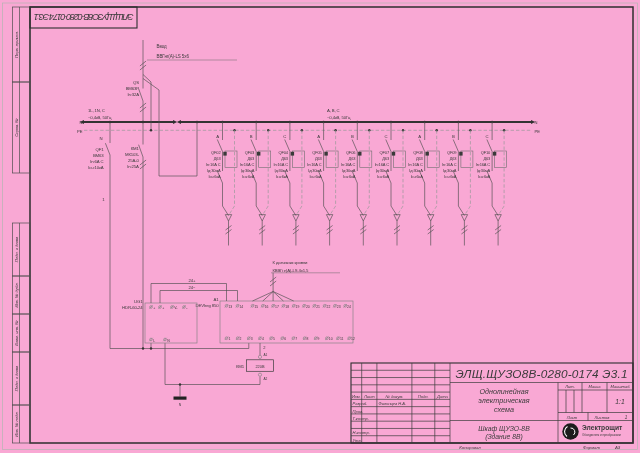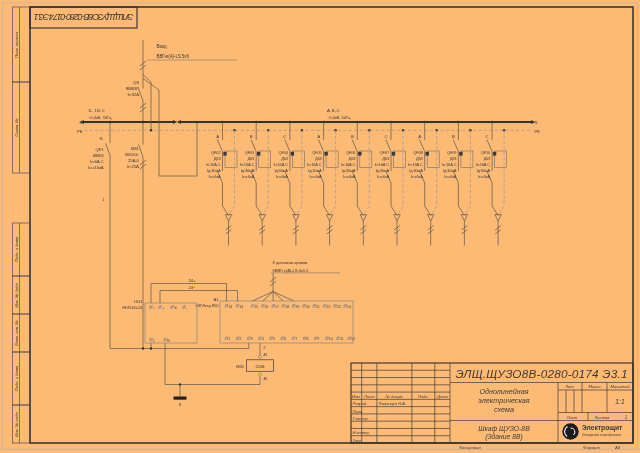--- a/index.html
+++ b/index.html
@@ -1,16 +1,16 @@
 <!DOCTYPE html>
 <html><head>
 <meta charset="utf-8">
 <style>
   html,body{margin:0;padding:0;background:#e9e9e7;}
-  #page{position:relative;width:640px;height:453px;background:#fdba74;overflow:hidden;}
+  #page{position:relative;width:640px;height:453px;background:#f9a8d4;overflow:hidden;}
   text{font-family:"Liberation Sans",sans-serif;fill:#3b3b3b;}
   .w{stroke:#4d4d4d;stroke-width:.65;fill:none;}
   .bus{stroke:#333;stroke-width:2;fill:none;}
   .dash{stroke:#9a9a9a;stroke-width:.7;fill:none;stroke-dasharray:3.4 2;}
   .box{stroke:#828282;stroke-width:.65;fill:none;}
   .frame{stroke:#2e2e2e;stroke-width:1.5;fill:none;}
   .cell{stroke:#4f4f4f;stroke-width:.7;fill:none;}
   .thin{stroke:#6a6a6a;stroke-width:.5;fill:none;}
   .stl{stroke:#3c3c3c;stroke-width:.7;fill:none;}
   .stk{stroke:#2e2e2e;stroke-width:1.1;fill:none;}

